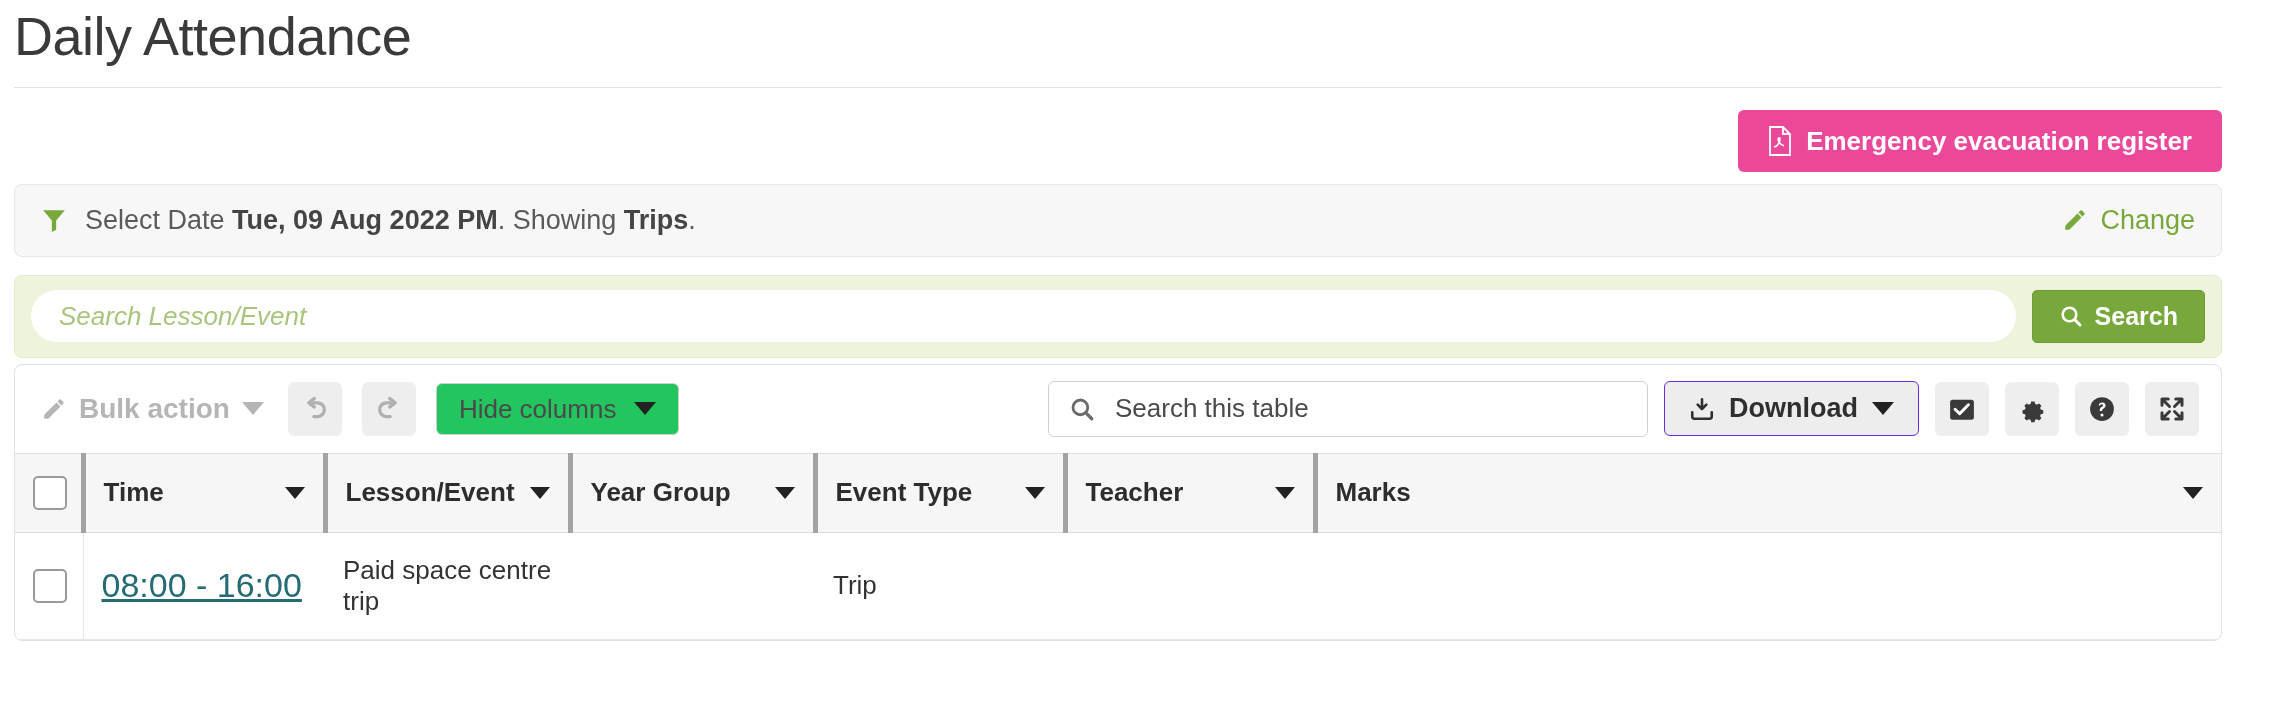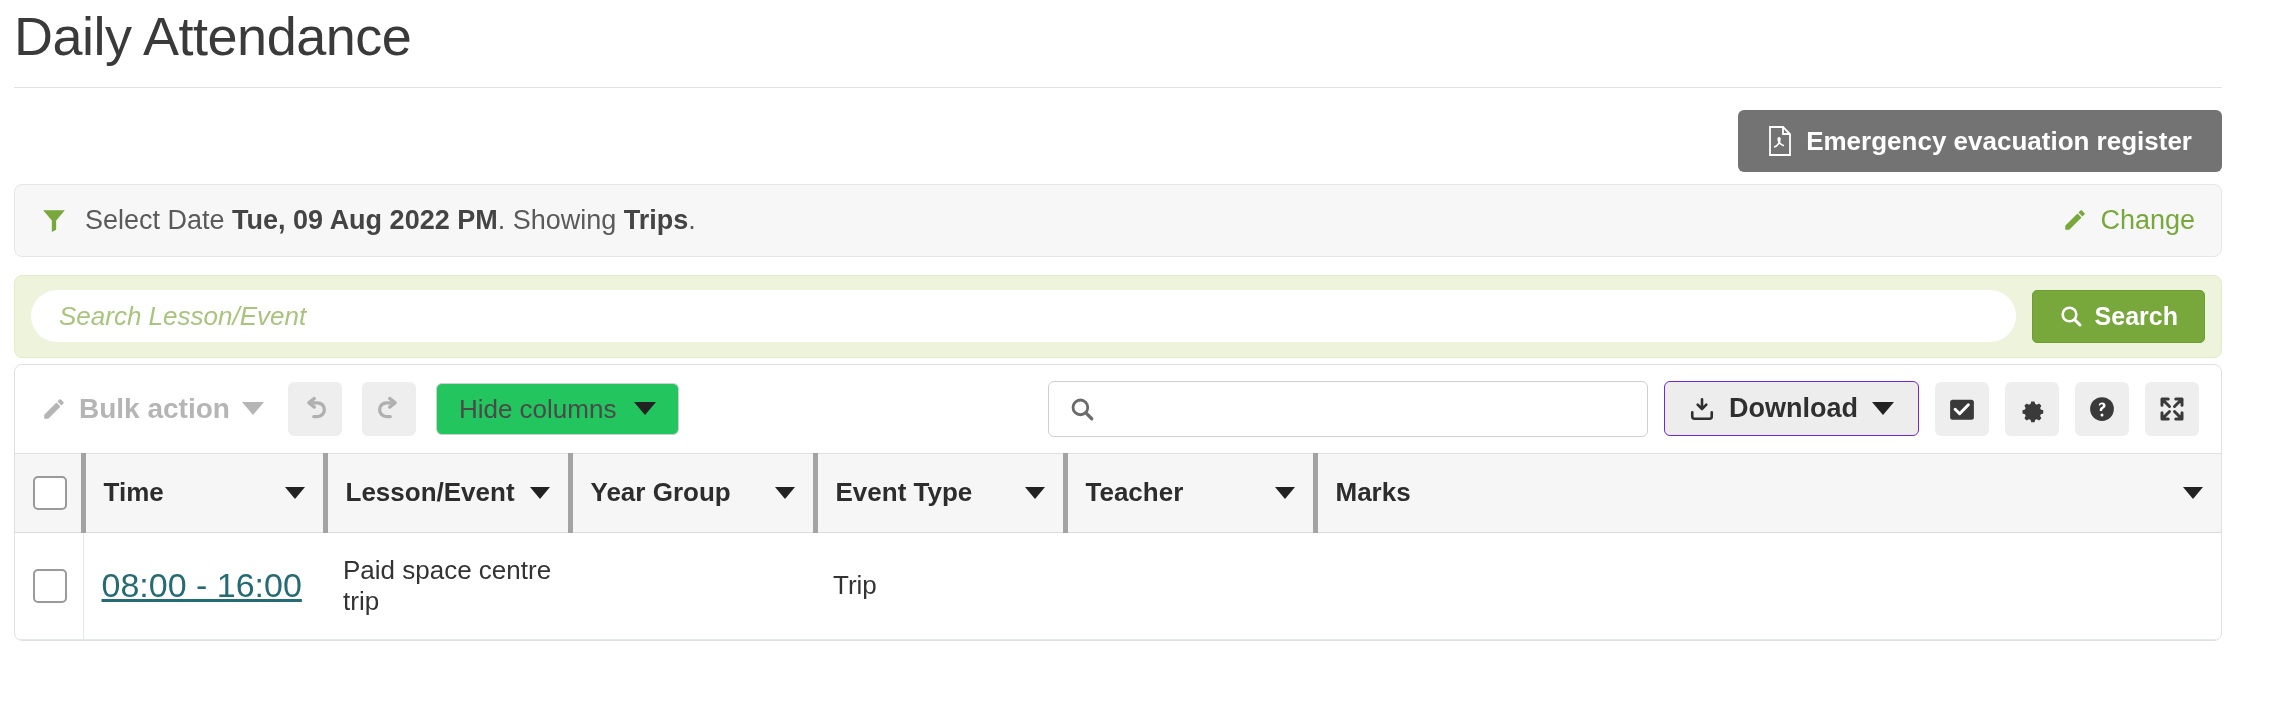--- a/index.html
+++ b/index.html
@@ -41,21 +41,21 @@
   
   .action-row {
     display: flex;
     justify-content: flex-end;
     padding: 22px 0 12px 0;
   }
   .btn-green {
     display: inline-flex;
     align-items: center;
     gap: 14px;
-    background: #737373;
+    background: #ec4899;
     color: #ffffff;
     border: none;
     border-radius: 6px;
     font-size: 26px;
     font-weight: bold;
     padding: 16px 30px;
     cursor: pointer;
     line-height: 1;
   }
 
@@ -410,20 +410,21 @@
       </div>
 
       <div class="toolbar-right">
         <div class="table-search">
           <span style="display:inline-flex;">
             <svg width="26" height="26" viewBox="0 0 24 24" aria-hidden="true">
               <circle cx="10.5" cy="10.5" r="6.8" stroke="#6b6b6b" stroke-width="2.6" fill="none"></circle>
               <path d="M15.6 15.6L21 21" stroke="#6b6b6b" stroke-width="3" stroke-linecap="round"></path>
             </svg>
           </span>
+          <input type="text" placeholder="Search this table" style="">
         </div>
 
         <button class="btn-download">
           <span style="display:inline-flex;">
             <svg width="26" height="26" viewBox="0 0 24 24" aria-hidden="true">
               <path d="M12 3v9m0 0l-4-4m4 4l4-4" stroke="#2f2f2f" stroke-width="2.4" fill="none" stroke-linecap="round" stroke-linejoin="round"></path>
               <path d="M3 15v4a2 2 0 002 2h14a2 2 0 002-2v-4" stroke="#2f2f2f" stroke-width="2.4" fill="none" stroke-linecap="round"></path>
             </svg>
           </span>
           <span>Download</span>

